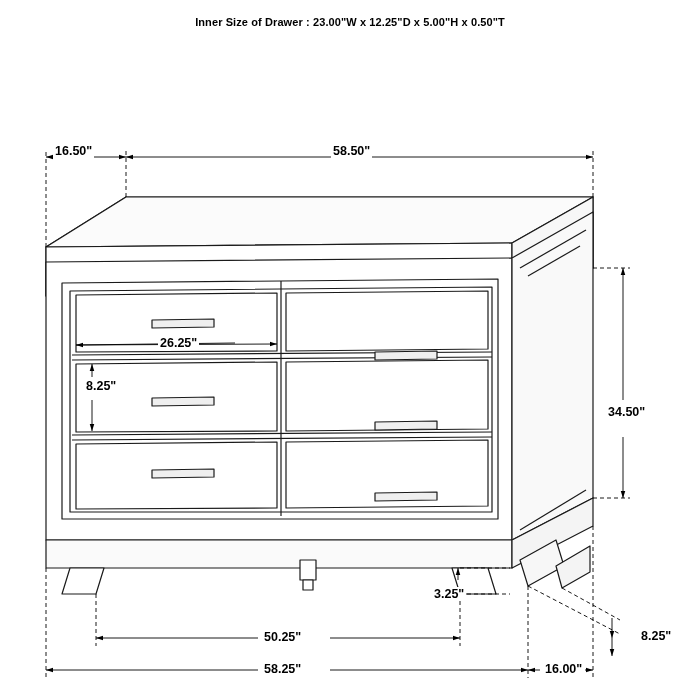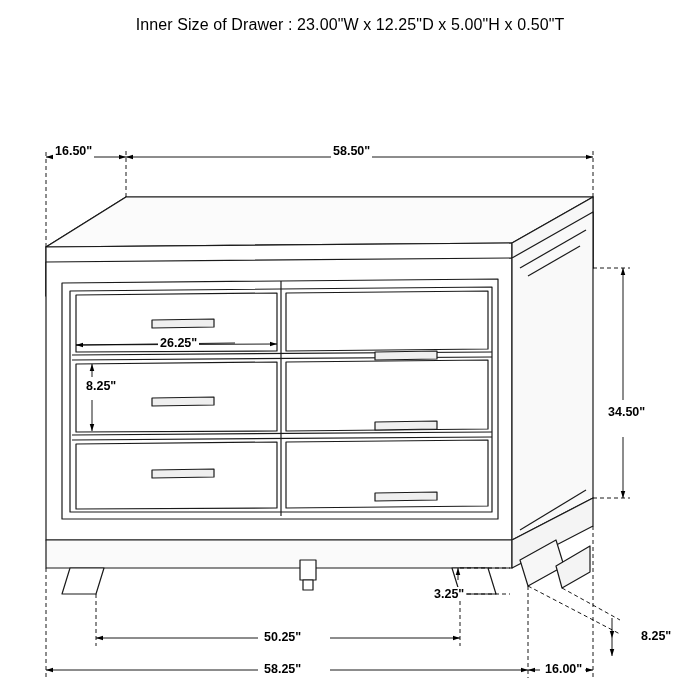--- a/index.html
+++ b/index.html
@@ -21,22 +21,22 @@
     top: 0;
     width: 700px;
     height: 700px;
   }
   #title {
     position: absolute;
     left: 0;
     top: 16px;
     width: 700px;
     text-align: center;
-    font-size: 16px;
-    font-weight: normal;
+    font-size: 11px;
+    font-weight: bold;
     letter-spacing: 0.1px;
   }
   svg {
     position: absolute;
     left: 0;
     top: 0;
   }
   .dimlabel {
     position: absolute;
     font-size: 12.5px;

